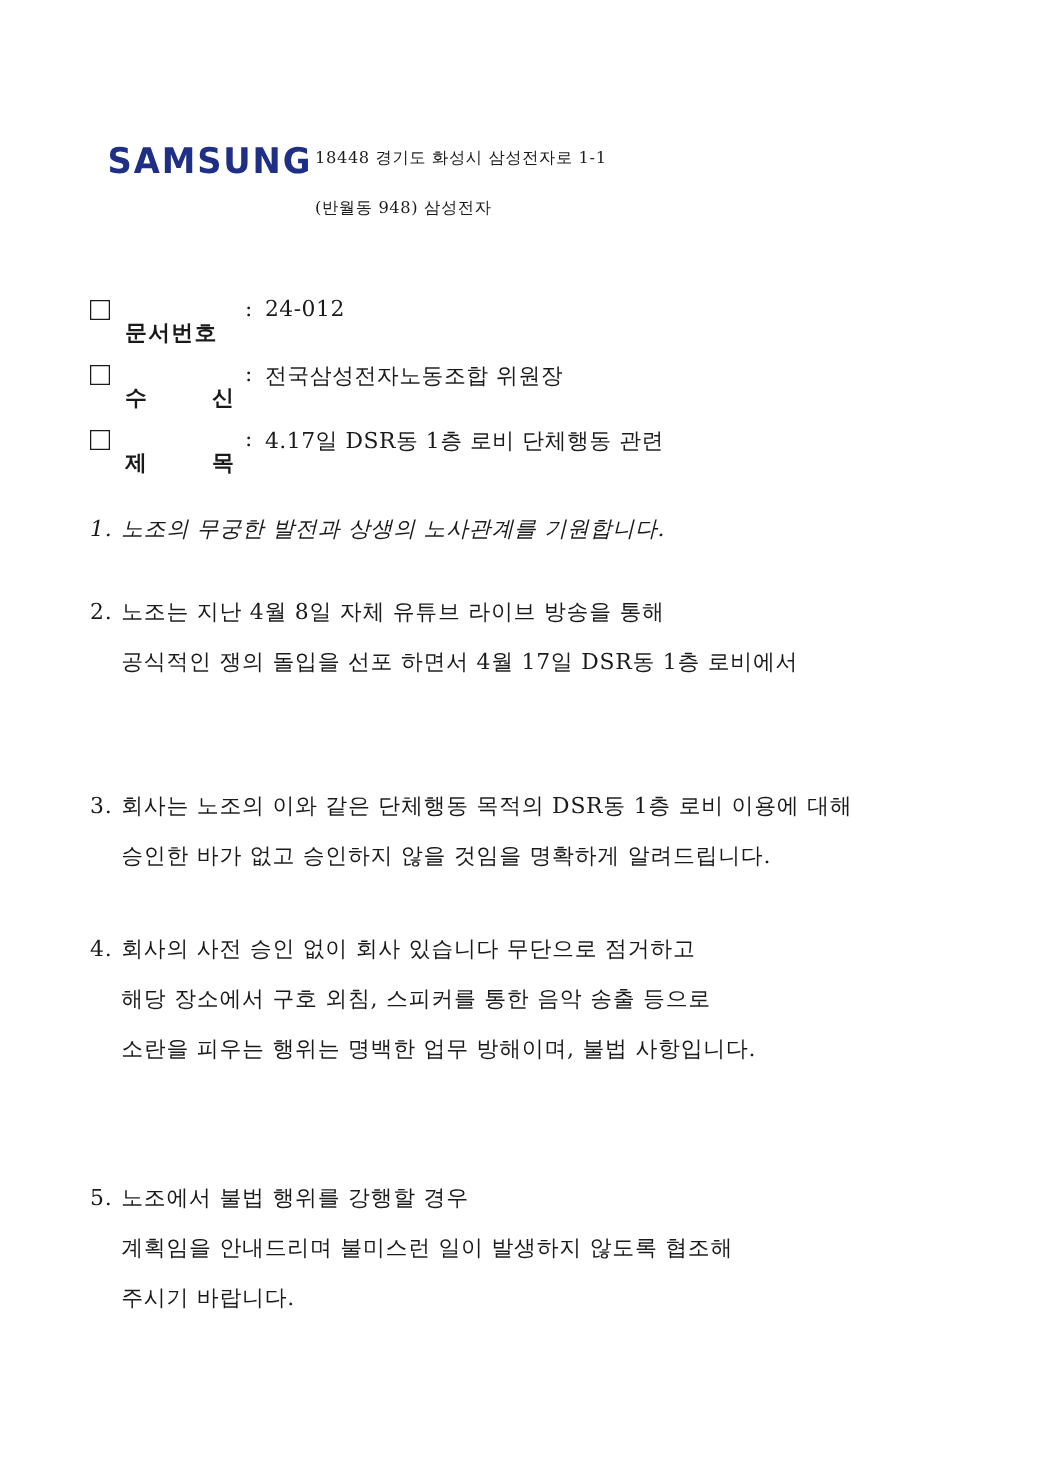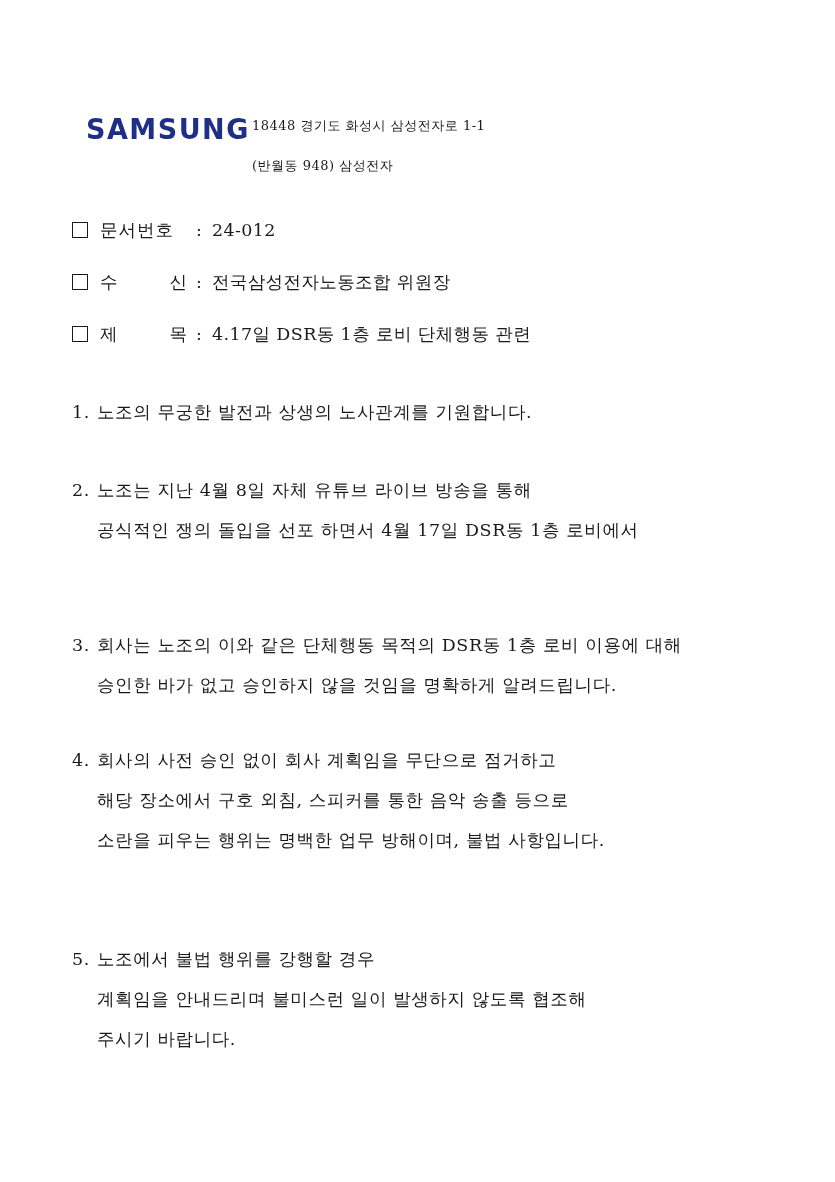--- a/index.html
+++ b/index.html
@@ -5,22 +5,22 @@
   html, body { margin: 0; padding: 0; background: #ffffff; }
   body { width: 835px; height: 1182px; position: relative; overflow: hidden;
          font-family: "DejaVu Serif", "Liberation Serif", serif; color: #1a1a1a; }
   .logo { position: absolute; left: 86px; top: 114px; font-family: "DejaVu Sans", "Liberation Sans", sans-serif;
           font-weight: bold; font-size: 27px; letter-spacing: 1.5px; color: #1f2f86; transform: scaleY(1.05); }
   .addr { position: absolute; left: 252px; font-size: 13px; letter-spacing: 0.5px; }
   .addr1 { top: 117px; }
   .addr2 { top: 157px; }
   .meta-row { position: absolute; left: 72px; font-size: 17.5px; display: flex; align-items: center; }
   .box { display: inline-block; width: 14px; height: 14px; border: 1.6px solid #1a1a1a; margin-right: 12px; }
-  .label { font-family: "DejaVu Sans", "Liberation Sans", sans-serif; font-weight: normal; width: 88px;
-           display: inline-flex; justify-content: space-between; letter-spacing: 1px; }
+  .label { font-family: "DejaVu Sans", "Liberation Sans", sans-serif; font-weight: bold; width: 88px;
+           display: inline-flex; justify-content: space-between; letter-spacing: 1px; margin-top: 36px; }
   .colon { margin: 0 10px 0 8px; }
   .val { letter-spacing: 0.4px; }
   .para { position: absolute; left: 72px; font-size: 17.5px; letter-spacing: 0.6px; }
   .line { height: 40px; line-height: 40px; white-space: nowrap; }
   .indent { padding-left: 25px; }
   .num { display: inline-block; width: 25px; }
 </style>
 </head>
 <body>
 
@@ -50,36 +50,36 @@
 <div class="meta-row" style="top:322px;">
   <span class="box"></span>
   <span class="label">
     <span>제</span>
     <span>목</span>
   </span>
   <span class="colon">:</span>
   <span class="val">4.17일 DSR동 1층 로비 단체행동 관련</span>
 </div>
 
-<div class="para" style="top:392px;">
+<div class="para" style="top:404px;font-style:italic;">
   <div class="line"><span class="num">1.</span><span>노조의 무궁한 발전과 상생의 노사관계를 기원합니다.</span></div>
 </div>
 
 <div class="para" style="top:470px;">
   <div class="line"><span class="num">2.</span><span>노조는 지난 4월 8일 자체 유튜브 라이브 방송을 통해</span></div>
   <div class="line indent">공식적인 쟁의 돌입을 선포 하면서 4월 17일 DSR동 1층 로비에서</div>
 </div>
 
 <div class="para" style="top:625px;">
   <div class="line"><span class="num">3.</span><span>회사는 노조의 이와 같은 단체행동 목적의 DSR동 1층 로비 이용에 대해</span></div>
   <div class="line indent">승인한 바가 없고 승인하지 않을 것임을 명확하게 알려드립니다.</div>
 </div>
 
 <div class="para" style="top:740px;">
-  <div class="line"><span class="num">4.</span><span>회사의 사전 승인 없이 회사 계획임을 무단으로 점거하고</span></div>
+  <div class="line"><span class="num">4.</span><span>회사의 사전 승인 없이 회사 있습니다 무단으로 점거하고</span></div>
   <div class="line indent">해당 장소에서 구호 외침, 스피커를 통한 음악 송출 등으로</div>
   <div class="line indent">소란을 피우는 행위는 명백한 업무 방해이며, 불법 사항입니다.</div>
 </div>
 
 <div class="para" style="top:939px;">
   <div class="line"><span class="num">5.</span><span>노조에서 불법 행위를 강행할 경우</span></div>
   <div class="line indent">계획임을 안내드리며 불미스런 일이 발생하지 않도록 협조해</div>
   <div class="line indent">주시기 바랍니다.</div>
 </div>
 

